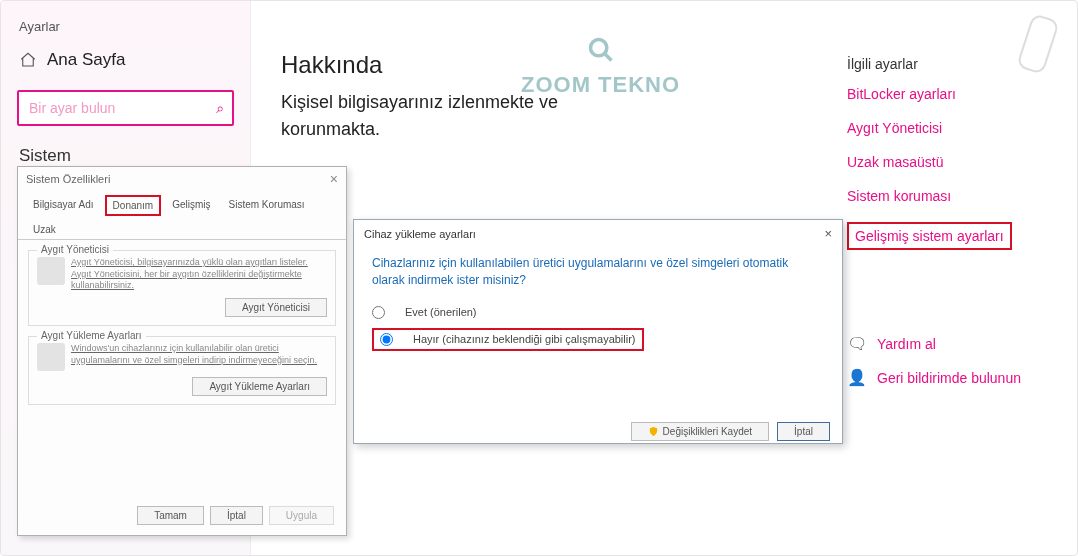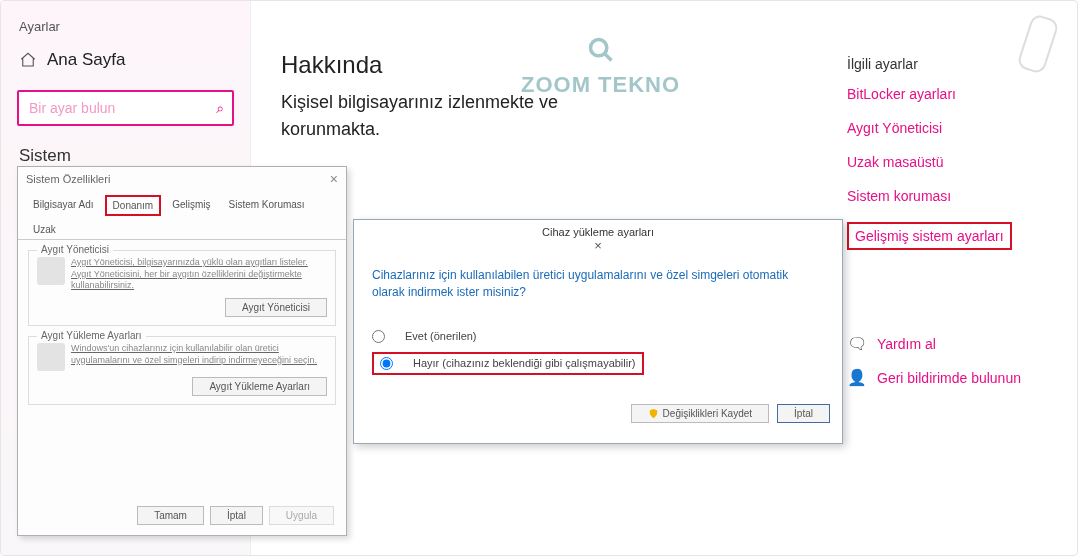--- a/index.html
+++ b/index.html
@@ -40,28 +40,28 @@
   .groupbox .legend { position: absolute; top: -7px; left: 8px; background: #fdfdfd; padding: 0 4px; font-size: 10px; }
   .groupbox .row { display: flex; gap: 6px; text-decoration: underline; }
   .groupbox .devicon { width: 28px; height: 28px; background: #e3e3e3; border-radius: 3px; flex: none; }
   .groupbox .desc { font-size: 9px; color: #888; line-height: 1.3; }
   .groupbox .btn-right { text-align: right; margin-top: 6px; }
   .winbtn { display: inline-block; padding: 3px 16px; font-size: 10px; background: #f4f4f4; border: 1px solid #bbb; color: #555; cursor: pointer; }
   .bottom-btns { position: absolute; bottom: 10px; right: 12px; display: flex; gap: 6px; }
 
   
   .devdlg { position: absolute; left: 352px; top: 218px; width: 490px; height: 225px; background: #fff; border: 1px solid #9aa7b6; box-shadow: 3px 3px 8px rgba(0,0,0,0.2); font-size: 11px; color: #333; }
-  .devdlg .titlebar { display: flex; justify-content: space-between; align-items: center; padding: 6px 10px; font-size: 11px; color: #333; flex-direction: column; }
+  .devdlg .titlebar { display: flex; justify-content: space-between; align-items: center; padding: 6px 10px; font-size: 11px; color: #333; }
   .devdlg .close { font-size: 13px; color: #555; cursor: pointer; }
   .devdlg .body { padding: 8px 18px; }
-  .devdlg .ques { color: #1b6bb8; font-size: 12px; line-height: 1.4; margin-bottom: 26px; }
+  .devdlg .ques { color: #1b6bb8; font-size: 12px; line-height: 1.4; margin-bottom: 14px; }
   .radio-row { display: flex; align-items: center; gap: 20px; padding: 3px 0; font-size: 11px; color: #444; }
   .radio-row.boxed { border: 2px solid #d40f26; padding: 3px 6px; display: inline-flex; }
   .radio-row input { margin: 0; }
-  .devdlg .footer { position: absolute; bottom: 20px; right: 12px; display: flex; gap: 8px; }
+  .devdlg .footer { position: absolute; bottom: 2px; right: 12px; display: flex; gap: 8px; }
   .devdlg .footer .winbtn.shield { display: inline-flex; align-items: center; gap: 4px; }
   .devdlg .footer .winbtn.prim { border: 1px solid #426b9e; }
   .shieldic { width: 11px; height: 11px; }
 </style>
 </head>
 <body>
 
 <div class="settings-bg">
   <div class="clip"></div>
 

